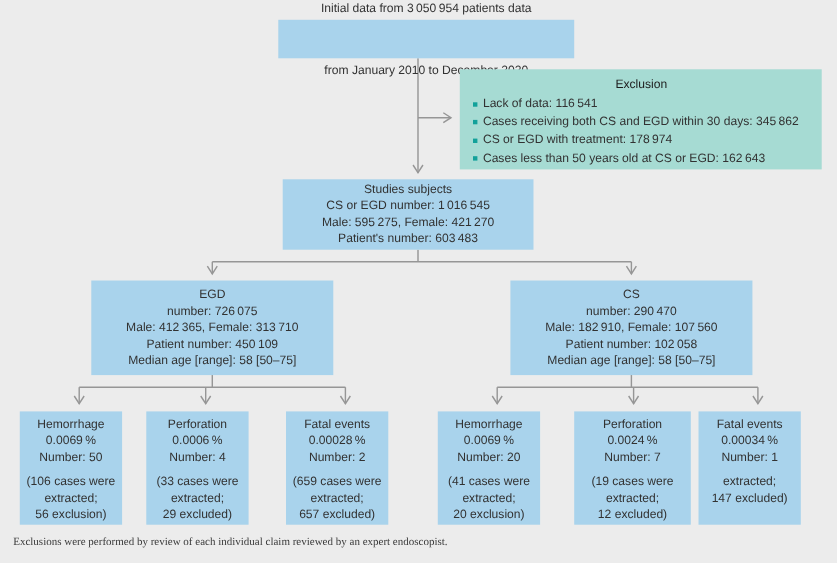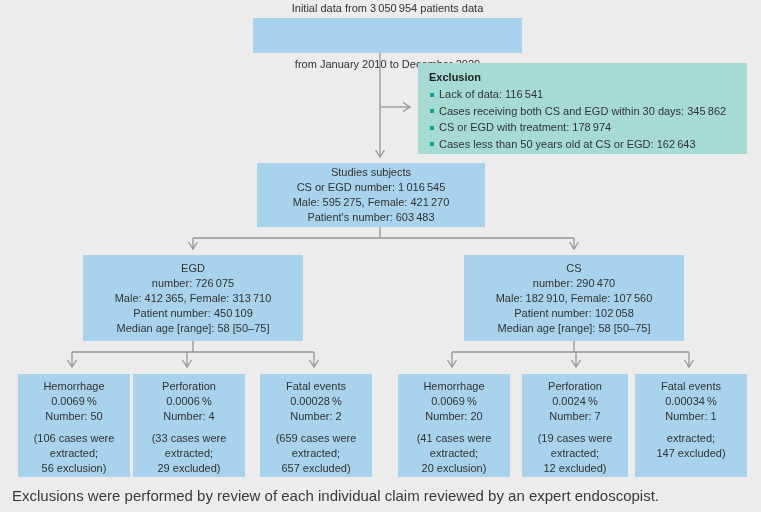--- a/index.html
+++ b/index.html
@@ -7,30 +7,30 @@
     position:relative;width:761px;height:512px;background:#ececec;
     font-family:"Liberation Sans", sans-serif;color:#323232;overflow:hidden;
   }
   .connectors{position:absolute;left:0;top:0;width:761px;height:512px;}
   .box{position:absolute;box-sizing:border-box;font-size:11px;line-height:15px;}
   .blue{background:#a9d3ec;}
   .teal{background:#a6dbd3;}
   .center{display:flex;flex-direction:column;justify-content:center;text-align:center;}
   .top-box{left:253px;top:18px;width:269px;height:35px;line-height:16px;gap:40px;}
   .exclusion-box{left:418px;top:63px;width:329px;height:91px;padding:6px 10px 0 11px;}
-  .ex-title{font-weight:bold;color:#1d1d1d;line-height:17px;font-size:11px;}
+  .ex-title{font-weight:normal;color:#1d1d1d;line-height:17px;font-size:11px;text-align:center;}
   .ex-item{display:flex;align-items:center;line-height:16.5px;}
   .bullet{width:4px;height:4px;background:#12a19a;flex:0 0 4px;margin:0 5px 0 1px;
     align-self:center;margin-top:1px;}
   .studies-box{left:257px;top:163px;width:228px;height:64px;}
   .egd-box{left:83px;top:255px;width:220px;height:86px;}
   .cs-box{left:464px;top:255px;width:220px;height:86px;}
-  .outcome{top:374px;width:112px;height:103px;text-align:center;padding-top:5px;}
+  .outcome{top:374px;width:93px;height:103px;text-align:center;padding-top:5px;}
   .oc-note{margin-top:7px;}
-  .footer{position:absolute;left:12px;top:487px;font-size:15px;color:#3a3a3a;}
+  .footer{position:absolute;left:12px;top:487px;font-size:10px;color:#3a3a3a;font-family:Liberation Serif, serif;}
 </style>
 </head>
 <body>
 
 <div class="canvas">
 
   <svg class="connectors" viewBox="0 0 761 512" xmlns="http://www.w3.org/2000/svg">
     <defs>
       <marker id="arw" markerUnits="userSpaceOnUse" markerWidth="12" markerHeight="12" viewBox="0 0 12 12" refX="9" refY="6" orient="auto">
         <polyline points="2,1.5 9,6 2,10.5" fill="none" stroke="#969696" stroke-width="1.3"></polyline>

